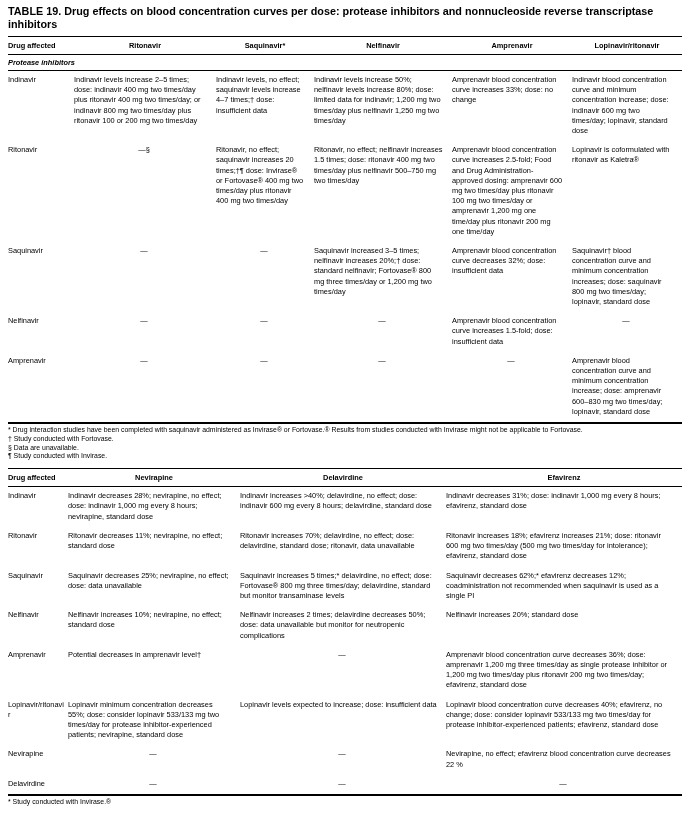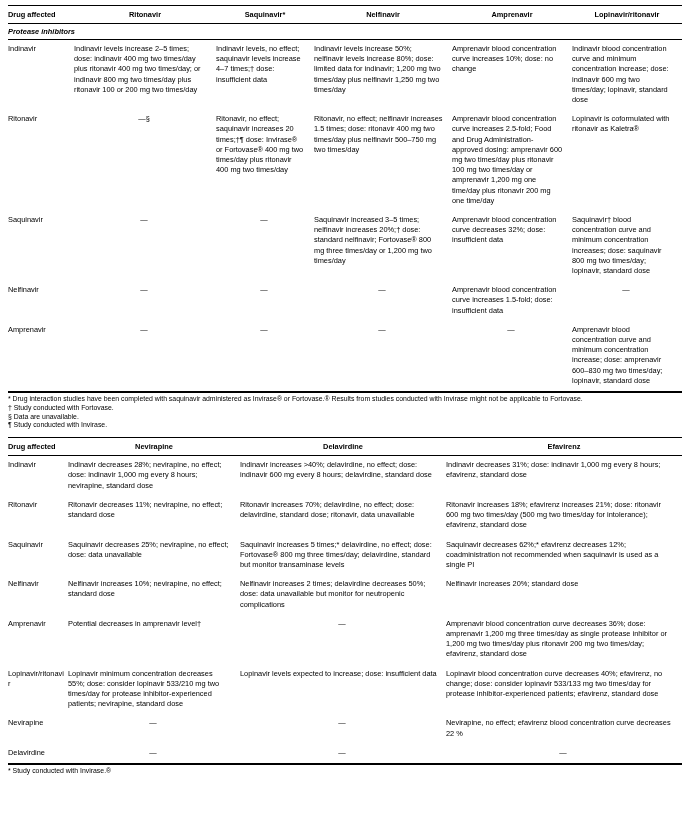--- a/index.html
+++ b/index.html
@@ -56,20 +56,21 @@
   .fn {
     font-size:6.9px;
     line-height:8.8px;
   }
 </style>
 </head>
 <body>
 
 <div class="page">
 
+  <div class="title">TABLE 19. Drug effects on blood concentration curves per dose: protease inhibitors and nonnucleoside reverse transcriptase inhibitors</div>
 
   <table>
     <colgroup>
       <col style="width:66px">
         <col style="width:142px">
         <col style="width:98px">
       <col style="width:138px">
         <col style="width:120px">
         <col style="width:110px">
     </colgroup>
@@ -85,21 +86,21 @@
       <tr class="section-row">
         <td colspan="6">Protease inhibitors</td>
       </tr>
     </thead>
     <tbody>
       <tr>
         <td class="drug">Indinavir</td>
         <td>Indinavir levels increase 2–5 times; dose: indinavir 400 mg two times/day plus ritonavir 400 mg two times/day; or indinavir 800 mg two times/day plus ritonavir 100 or 200 mg two times/day</td>
         <td>Indinavir levels, no effect; saquinavir levels increase 4–7 times;† dose: insufficient data</td>
         <td>Indinavir levels increase 50%; nelfinavir levels increase 80%; dose: limited data for indinavir; 1,200 mg two times/day plus nelfinavir 1,250 mg two times/day</td>
-        <td>Amprenavir blood concentration curve increases 10%; dose: no change</td>
+        <td>Amprenavir blood concentration curve increases 33%; dose: no change</td>
         <td>Indinavir blood concentration curve and minimum concentration increase; dose: indinavir 600 mg two times/day; lopinavir, standard dose</td>
       </tr>
       <tr>
         <td class="drug">Ritonavir</td>
         <td class="center">—§</td>
         <td>Ritonavir, no effect; saquinavir increases 20 times;†¶ dose: Invirase® or Fortovase® 400 mg two times/day plus ritonavir 400 mg two times/day</td>
         <td>Ritonavir, no effect; nelfinavir increases 1.5 times; dose: ritonavir 400 mg two times/day plus nelfinavir 500–750 mg two times/day</td>
         <td>Amprenavir blood concentration curve increases 2.5-fold; Food and Drug Administration-approved dosing: amprenavir 600 mg two times/day plus ritonavir 100 mg two times/day or amprenavir 1,200 mg one time/day plus ritonavir 200 mg one time/day</td>
         <td>Lopinavir is coformulated with ritonavir as Kaletra®</td>
       </tr>
@@ -178,21 +179,21 @@
         <td>Nelfinavir increases 20%; standard dose</td>
       </tr>
       <tr>
         <td class="drug">Amprenavir</td>
         <td>Potential decreases in amprenavir level†</td>
         <td class="center">—</td>
         <td>Amprenavir blood concentration curve decreases 36%; dose: amprenavir 1,200 mg three times/day as single protease inhibitor or 1,200 mg two times/day plus ritonavir 200 mg two times/day; efavirenz, standard dose</td>
       </tr>
       <tr>
         <td class="drug">Lopinavir/ritonavir</td>
-        <td>Lopinavir minimum concentration decreases 55%; dose: consider lopinavir 533/210 mg two times/day for protease inhibitor-experienced patients; nevirapine, standard dose</td>
+        <td>Lopinavir minimum concentration decreases 55%; dose: consider lopinavir 533/133 mg two times/day for protease inhibitor-experienced patients; nevirapine, standard dose</td>
         <td>Lopinavir levels expected to increase; dose: insufficient data</td>
         <td>Lopinavir blood concentration curve decreases 40%; efavirenz, no change; dose: consider lopinavir 533/133 mg two times/day for protease inhibitor-experienced patients; efavirenz, standard dose</td>
       </tr>
       <tr>
         <td class="drug">Nevirapine</td>
         <td class="center">—</td>
         <td class="center">—</td>
         <td>Nevirapine, no effect; efavirenz blood concentration curve decreases 22 %</td>
       </tr>
       <tr>

